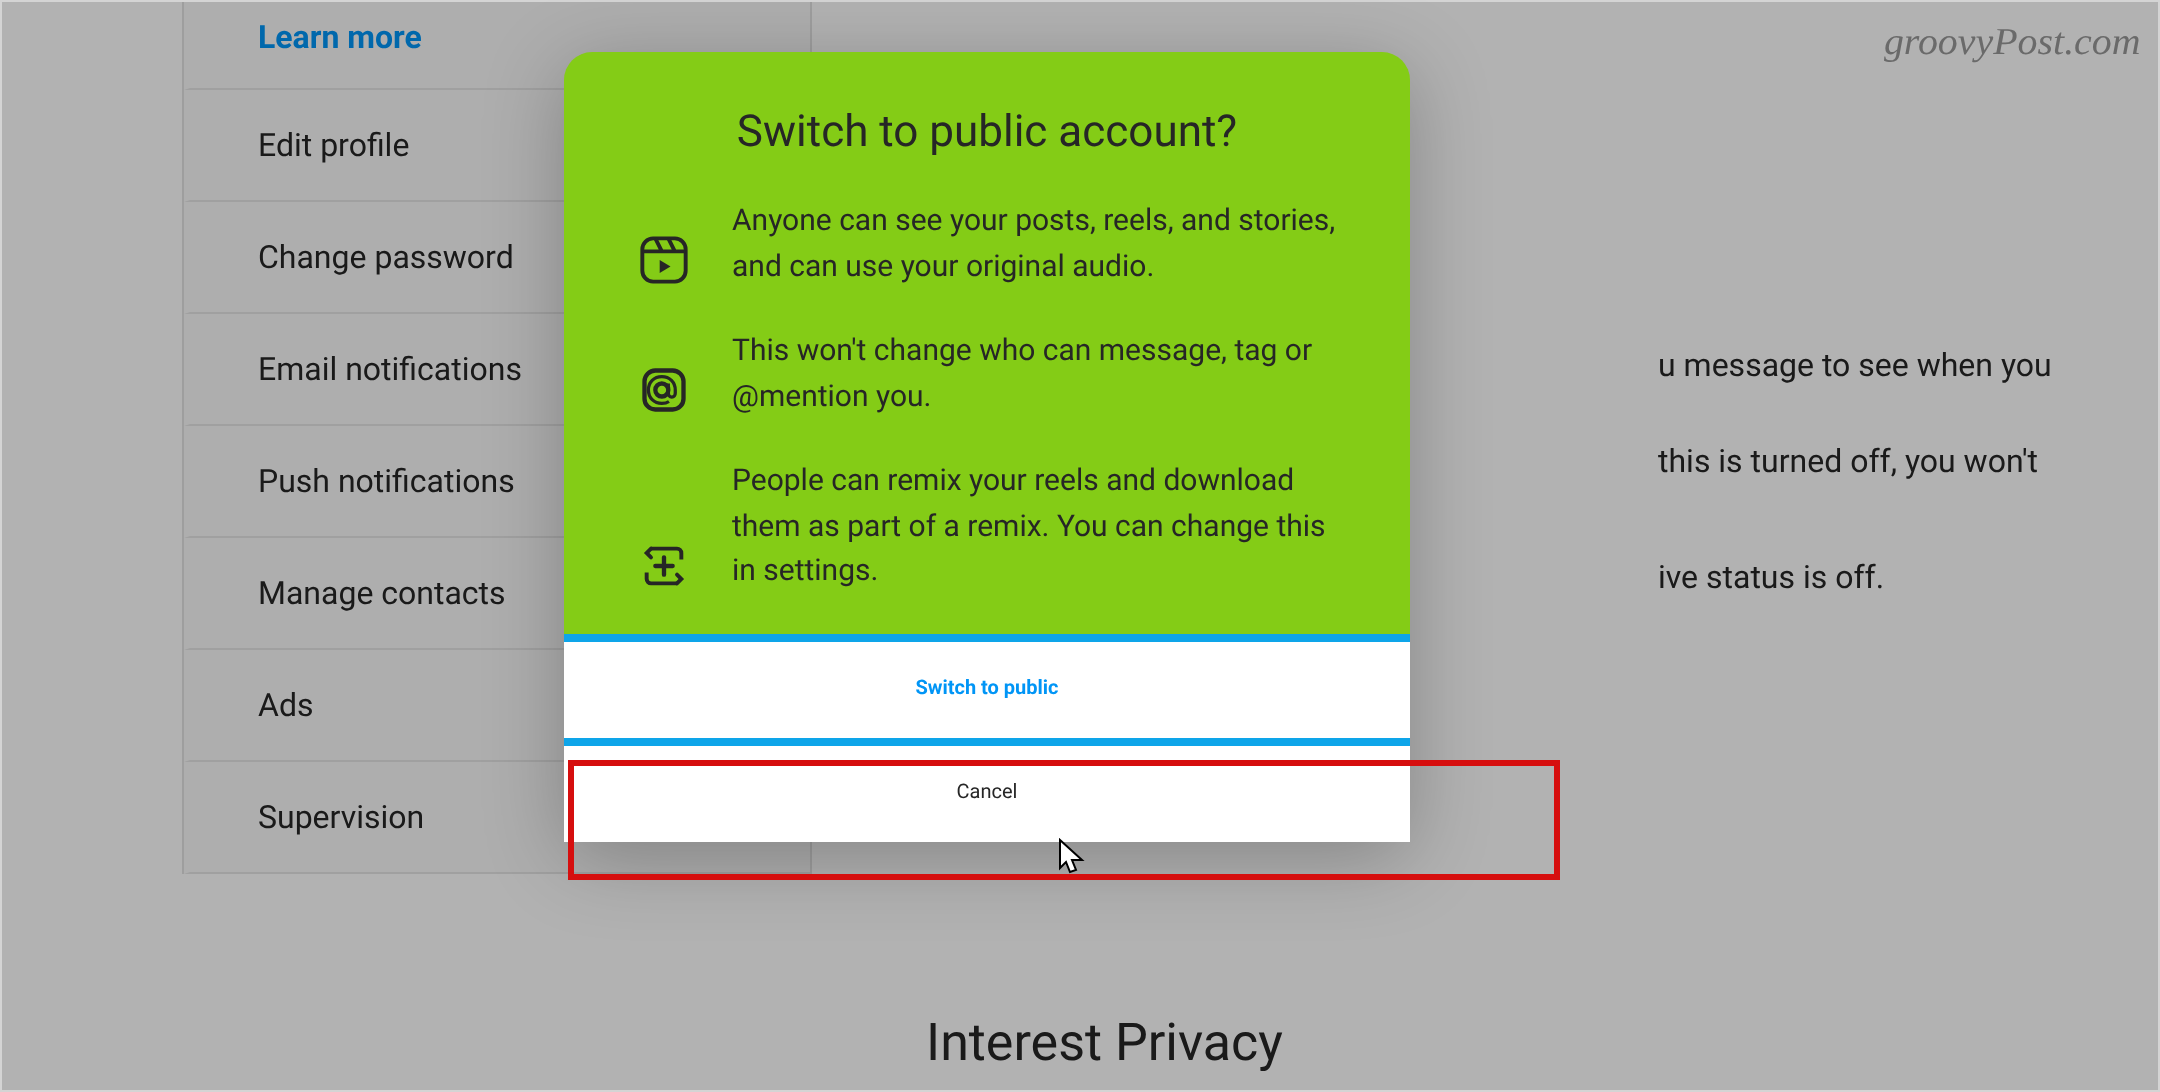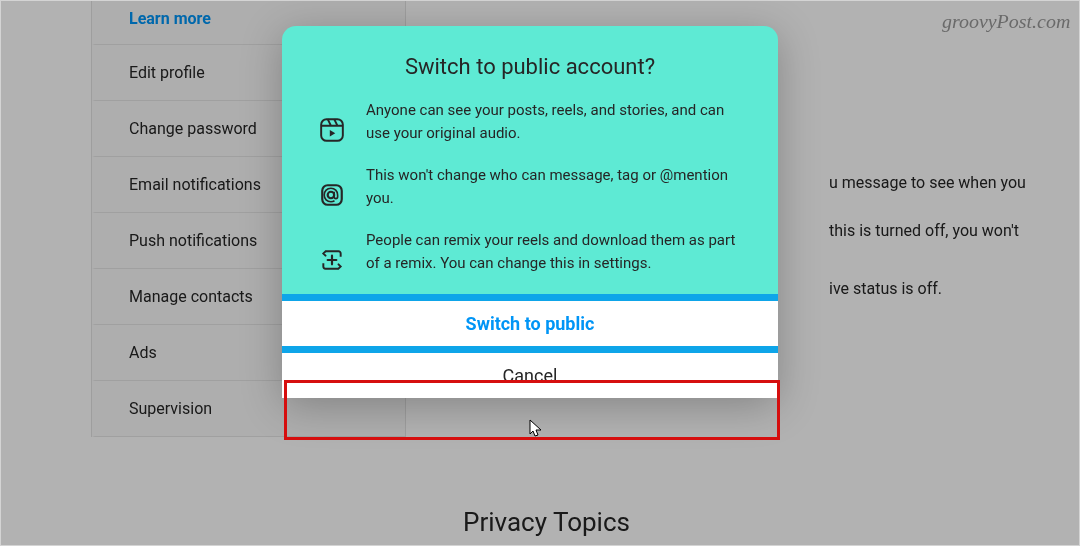--- a/index.html
+++ b/index.html
@@ -8,28 +8,28 @@
 .overlay{position:absolute;inset:1px;background:rgba(0,0,0,.30);z-index:10}
 .sidebar{position:absolute;left:90px;top:0;width:315px;background:#fafafa;border:1px solid #e2e2e2;border-top:none;border-bottom:none}
 .sidebar .item{padding:18px 34px;font-size:16px;color:#262626;border-bottom:1px solid #e6e6e6;border-left:3px solid transparent}
 .sidebar .item.learn{color:#0095f6;font-weight:700;padding-top:8px;padding-bottom:16px}
 .sidebar .item.active{font-weight:700;border-left:3px solid #262626}
 .content{position:absolute;left:406px;right:0;top:0;bottom:0;padding:0 42px}
 .content .row1{position:absolute;top:170px;left:42px;right:42px;font-size:16px;color:#262626;line-height:1.5}
 .content .row2{position:absolute;top:278px;left:42px;font-size:16px;color:#262626}
 .content .heading{position:absolute;top:506px;left:56px;font-size:26px;color:#262626}
 .watermark{position:absolute;top:10px;right:12px;font-size:19px;color:#999;font-family:Georgia,serif;font-style:italic;transform:scaleX(1.05)}
-.modal{position:absolute;z-index:20;left:282px;top:26px;width:496px;background:#5eead4;border-radius:14px;box-shadow:0 8px 40px rgba(0,0,0,.25);display:flex;flex-direction:column}
+.modal{position:absolute;z-index:20;left:282px;top:26px;width:423px;background:#84cc16;border-radius:14px;box-shadow:0 8px 40px rgba(0,0,0,.25);display:flex;flex-direction:column}
 .modal-title{text-align:center;font-size:22px;font-weight:400;color:#262626;padding:28px 24px 20px}
 .modal-body{padding:0 36px 20px;display:flex;flex-direction:column;gap:20px}
 .info{display:flex;gap:20px;align-items:flex-end}
 .info .ico{width:28px;height:28px;flex-shrink:0;display:flex;align-items:center;justify-content:center;color:#262626;margin-top:2px}
 .info .txt{font-size:15px;line-height:1.5;color:#262626}
 .modal-actions{display:flex;flex-direction:column}
-.modal-btn{height:52px;display:flex;align-items:center;justify-content:center;font-size:18px;color:#262626;border-top:7px solid #0ea5e9;background:#fff;cursor:pointer}
+.modal-btn{height:52px;display:flex;align-items:center;justify-content:center;font-size:10px;color:#262626;border-top:4px solid #0ea5e9;background:#fff;cursor:pointer}
 .modal-btn.primary{color:#0095f6;font-weight:700;position:relative}
 .highlight{position:absolute;z-index:30;left:284px;top:380px;width:496px;height:60px;border:3px solid #d60e0e;pointer-events:none}
 .cursor{position:absolute;z-index:40;left:529px;top:419px;font-size:16px;color:#000;pointer-events:none}
 svg{display:block}
 </style>
 </head>
 <body>
 
 <div class="page">
   <div class="sidebar">
@@ -41,21 +41,21 @@
     <div class="item">Manage contacts</div>
     <div class="item">Ads</div>
     <div class="item">Supervision</div>
   </div>
   <div class="content">
     <div class="row1">
       <span style="padding-left:380px">u message to see when you were last</span><br>
       <span style="padding-left:380px">this is turned off, you won't be able</span>
     </div>
     <div class="row2" style="padding-left:380px">ive status is off.</div>
-    <div class="heading">Privacy Topics</div>
+    <div class="heading">Interest Privacy</div>
   </div>
   <div class="watermark">groovyPost.com</div>
 </div>
 
 <div class="overlay"></div>
 
 <div class="modal">
   <div class="modal-title">Switch to public account?</div>
   <div class="modal-body">
     <div class="info">

